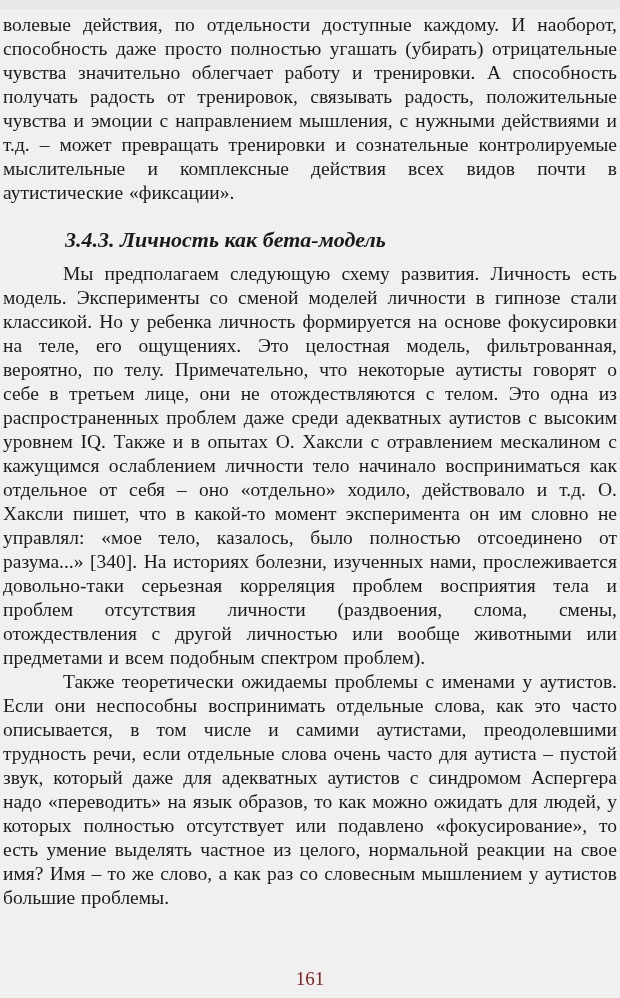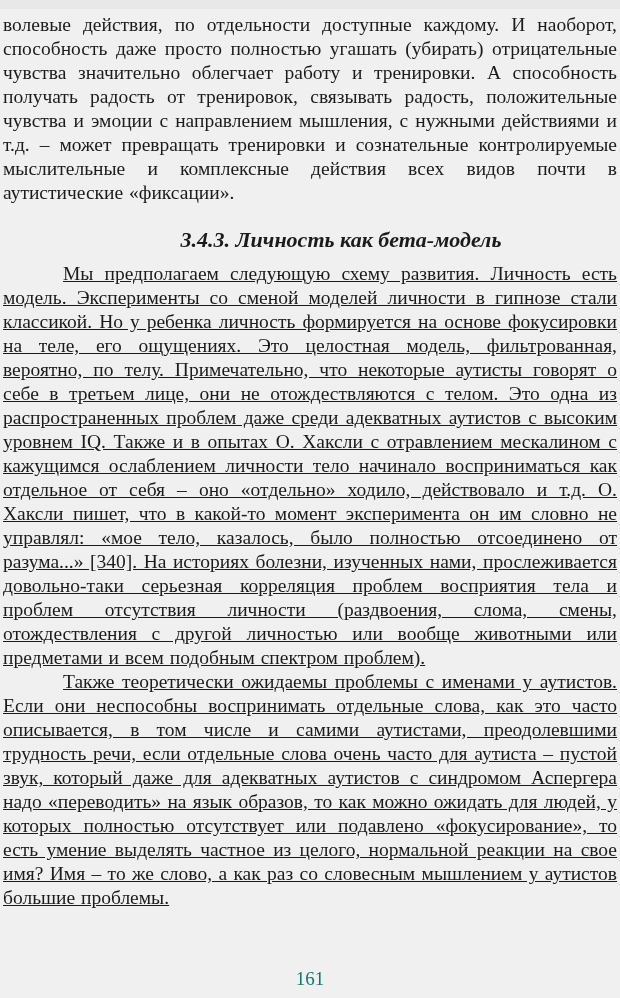--- a/index.html
+++ b/index.html
@@ -21,39 +21,38 @@
   }
   .body-par {
     font-size: 19.5px;
     line-height: 24px;
     text-align: justify;
     margin: 0;
     word-spacing: 1px;
   }
   .body-par.indent {
     text-indent: 60px;
-    text-decoration: underline;
   }
   .section-heading {
     font-size: 22px;
     font-weight: bold;
     font-style: italic;
     line-height: 26px;
     margin: 22px 0 9px 62px;
-    text-align: center;
+    text-align: left;
   }
   .page-number {
     position: absolute;
     left: 0;
     right: 0;
     top: 958px;
     text-align: center;
     font-size: 19px;
     line-height: 24px;
-    color: #0f766e;
+    color: #7f1d1d;
   }
 </style>
 </head>
 <body>
 
 <div class="page">
 
   <p class="body-par">волевые действия, по отдельности доступные каждому. И наоборот, способность даже просто полностью угашать (убирать) отрицательные чувства значительно облегчает работу и тренировки. А способность получать радость от тренировок, связывать радость, положительные чувства и эмоции с направлением мышления, с нужными действиями и т.д. – может превращать тренировки и сознательные контролируемые мыслительные и комплексные действия всех видов почти в аутистические «фиксации».</p>
 
   <h2 class="section-heading">3.4.3. Личность как бета-модель</h2>

